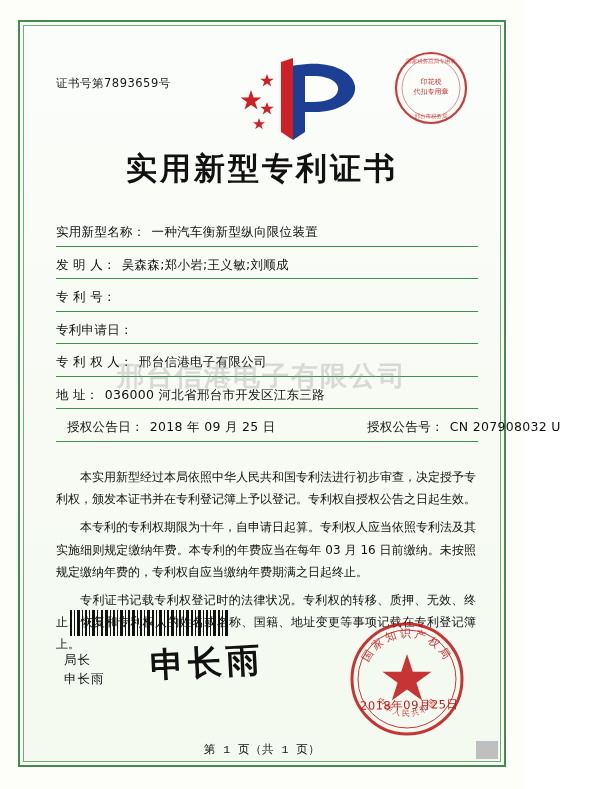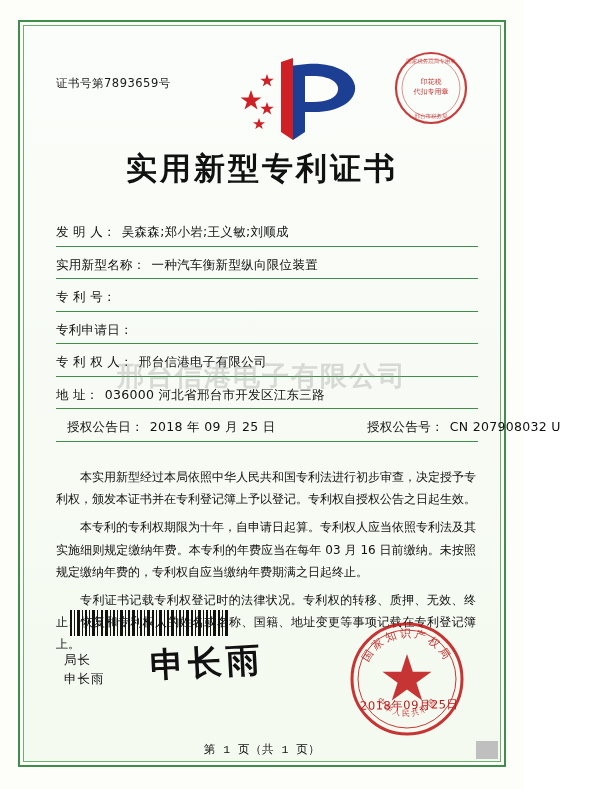--- a/index.html
+++ b/index.html
@@ -172,26 +172,26 @@
         <text x="38" y="13" text-anchor="middle">国家税务总局专用章</text>
         <text x="38" y="68" text-anchor="middle">邢台市税务局</text>
       </g>
     </svg>
   </div>
 
   <div class="title">实用新型专利证书</div>
 
   <div class="fields">
     <div class="frow">
+      <span class="flabel">实用新型名称：</span>
+      <span class="fvalue">一种汽车衡新型纵向限位装置</span>
+    </div>
+    <div class="frow">
       <span class="flabel">发  明  人：</span>
       <span class="fvalue">吴森森;郑小岩;王义敏;刘顺成</span>
-    </div>
-    <div class="frow">
-      <span class="flabel">实用新型名称：</span>
-      <span class="fvalue">一种汽车衡新型纵向限位装置</span>
     </div>
     <div class="frow">
       <span class="flabel">专  利  号：</span>
     </div>
     <div class="frow">
       <span class="flabel">专利申请日：</span>
     </div>
     <div class="frow">
       <span class="flabel">专  利  权  人：</span>
       <span class="fvalue">邢台信港电子有限公司</span>

